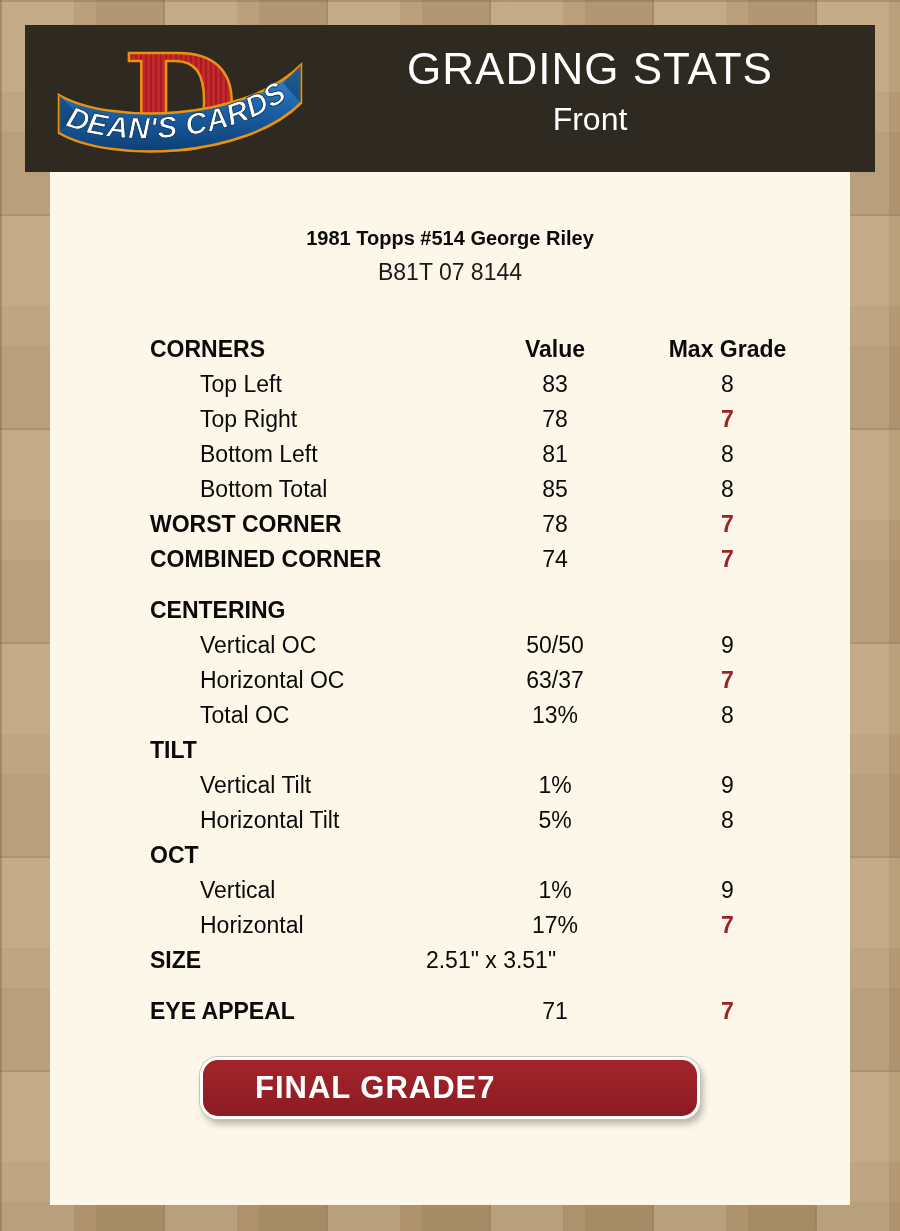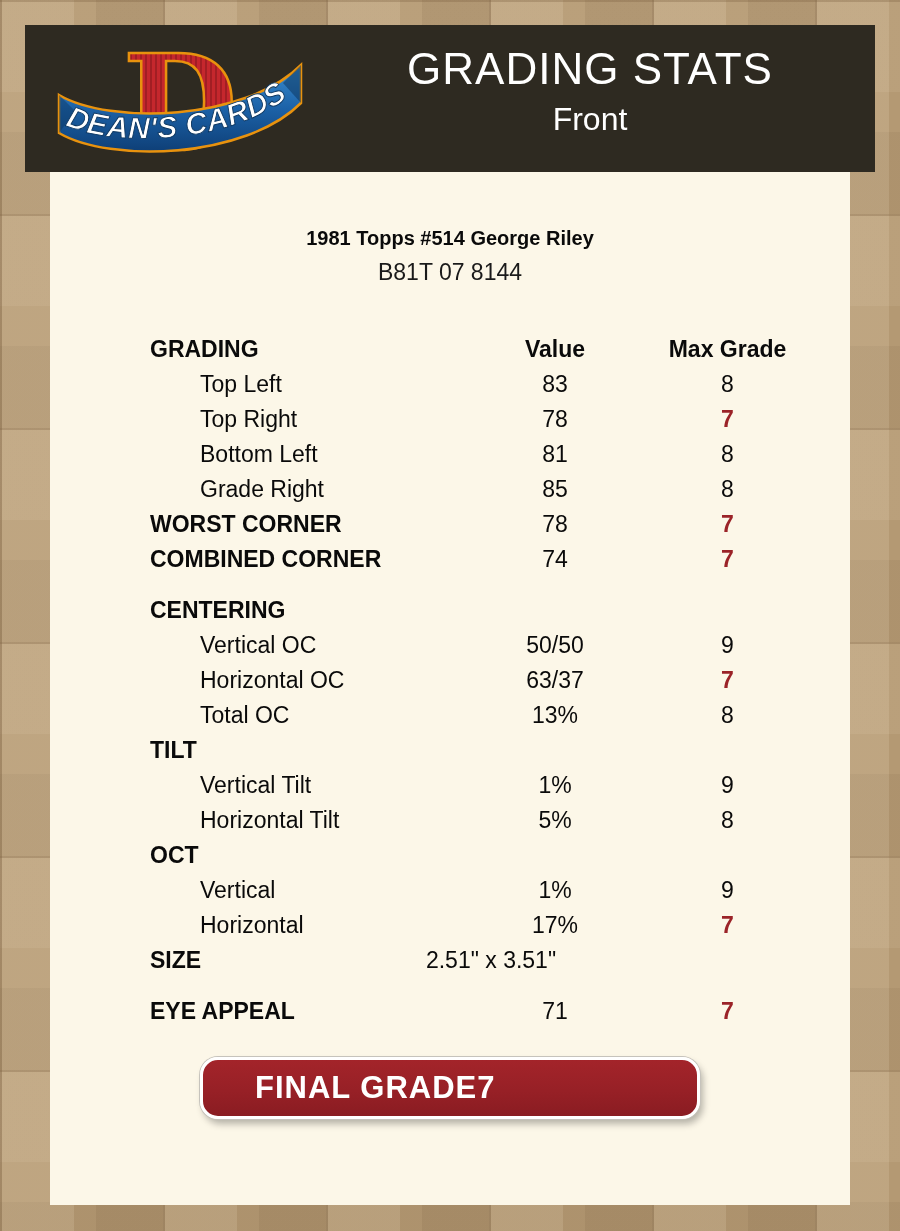--- a/index.html
+++ b/index.html
@@ -103,41 +103,41 @@
       <div class="header-sub">Front</div>
     </div>
   </div>
 
   <div class="panel">
     <div class="card-title">1981 Topps #514 George Riley</div>
     <div class="card-serial">B81T 07 8144</div>
 
     <div class="stats-table">
         <div class="trow">
-          <div class="cell lab b">GRADING</div>
+          <div class="cell lab b">CORNERS</div>
           <div class="cell val b">Value</div>
           <div class="cell max b">Max Grade</div>
         </div>
         <div class="trow">
           <div class="cell lab indent">Top Left</div>
           <div class="cell val">83</div>
           <div class="cell max">8</div>
         </div>
         <div class="trow">
           <div class="cell lab indent">Top Right</div>
           <div class="cell val">78</div>
           <div class="cell max red">7</div>
         </div>
         <div class="trow">
           <div class="cell lab indent">Bottom Left</div>
           <div class="cell val">81</div>
           <div class="cell max">8</div>
         </div>
         <div class="trow">
-          <div class="cell lab indent">Grade Right</div>
+          <div class="cell lab indent">Bottom Total</div>
           <div class="cell val">85</div>
           <div class="cell max">8</div>
         </div>
         <div class="trow">
           <div class="cell lab b">WORST CORNER</div>
           <div class="cell val">78</div>
           <div class="cell max red">7</div>
         </div>
         <div class="trow">
           <div class="cell lab b">COMBINED CORNER</div>

